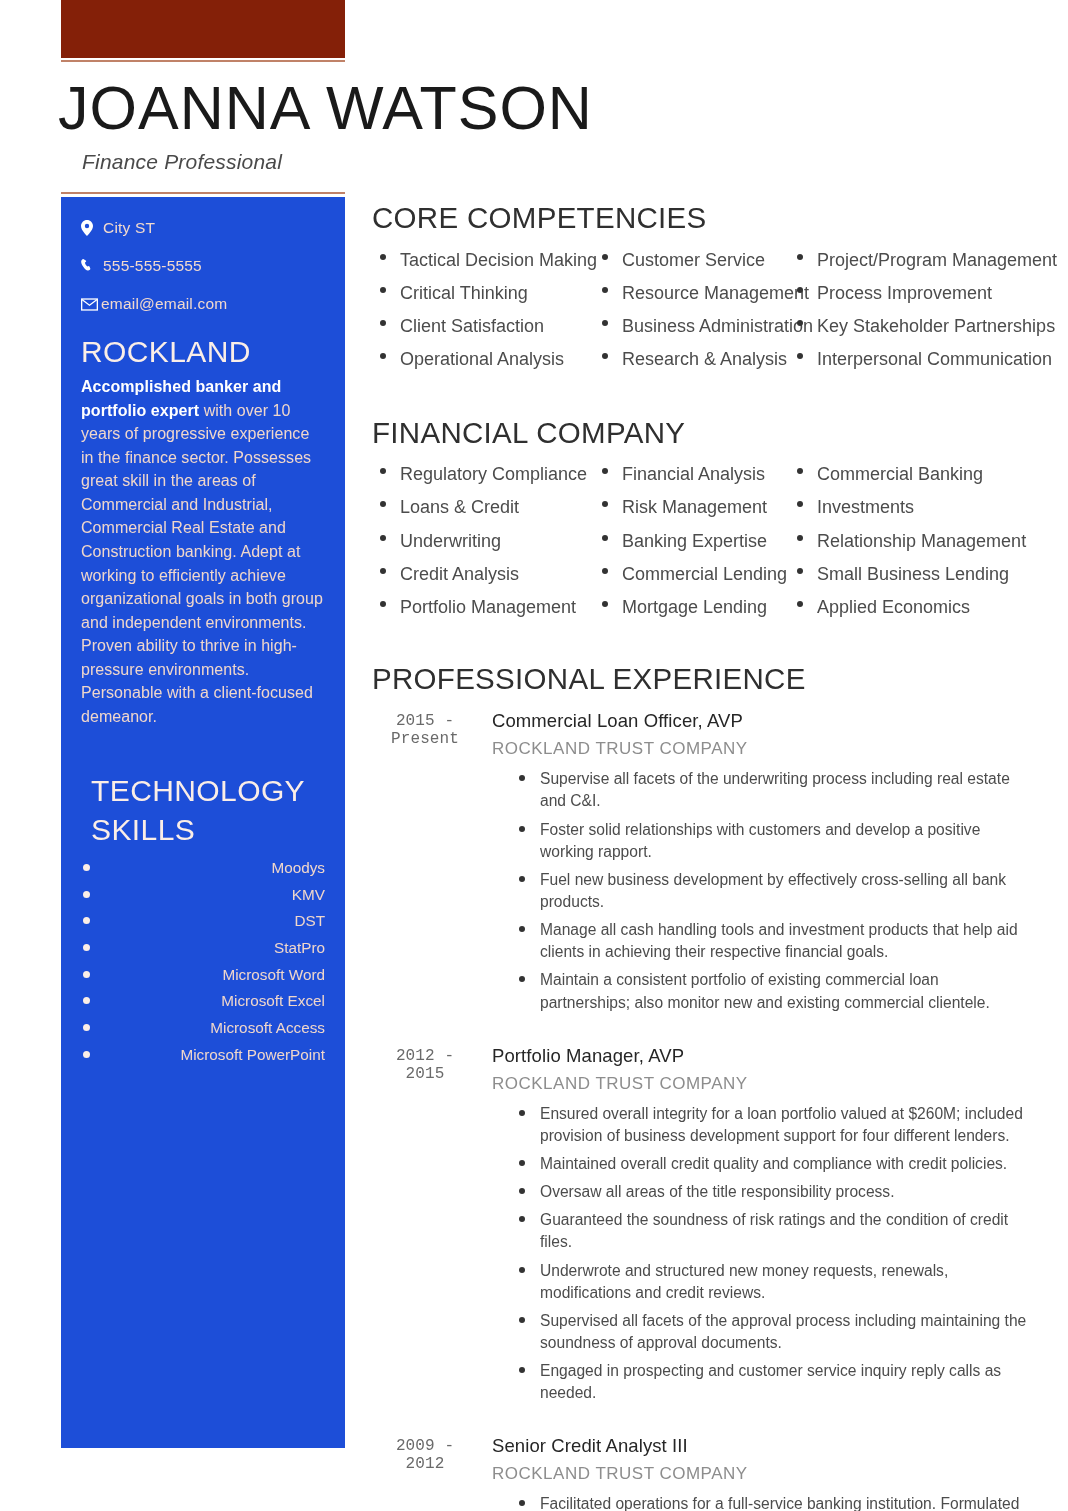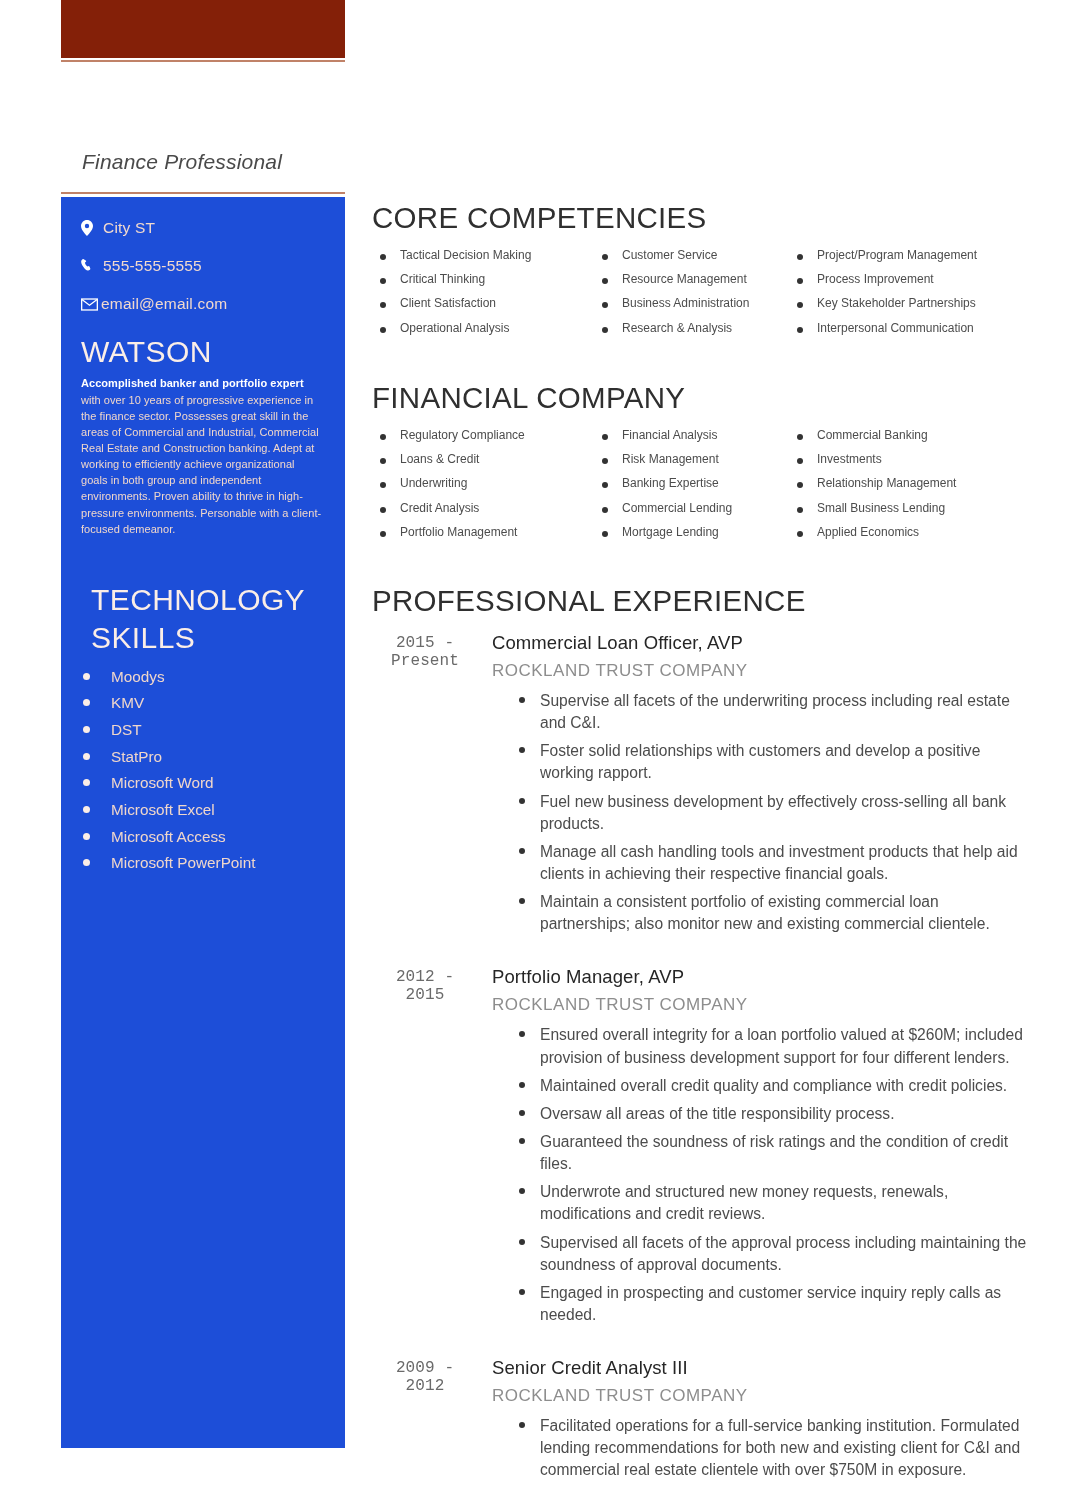--- a/index.html
+++ b/index.html
@@ -48,49 +48,49 @@
   .contact-row .ci { width:22px; display:flex; align-items:center; color:#ffffff; }
   .contact-row.email .ci { width:20px; }
   .ci svg { display:block; }
 
   .side-h {
     font-size:30px; font-weight:300; letter-spacing:.4px;
     color:#fbeee7; line-height:1.28; padding:0 20px; margin-top:16px;
   }
   .summary-body {
     padding:4px 22px 0 20px;
-    font-size:11px; line-height:1.47; color:#f0d7cb; letter-spacing:.05px;
+    font-size:16px; line-height:1.47; color:#f0d7cb; letter-spacing:.05px;
   }
   .summary-body b { font-weight:700; color:#ffffff; }
 
   .tech-h { margin-top:44px;padding-left:30px; }
   .side-list { list-style:none; padding:6px 20px 0 22px; margin-top:2px; }
   .side-list li {
     position:relative; padding-left:28px; font-size:15.3px;
-    line-height:1.45; color:#f0d7cb; margin-bottom:4.5px;
+    line-height:1.45; color:#f0d7cb; margin-bottom:4.5px;text-align:right;
   }
   .side-list li::before {
     content:""; position:absolute; left:0px; top:7px;
     width:7px; height:7px; border-radius:50%; background:#fbeee7;
   }
 
   
   .main { position:absolute; left:372px; top:0; width:660px; }
   .sec-h {
     font-size:29.5px; font-weight:300; letter-spacing:.3px;
     color:#2f2f2f; line-height:1;
   }
   .skills-grid { display:flex; margin-top:14px; }
   .skills-col { flex:0 0 auto; }
   .skills-col.c1 { width:222px; }
   .skills-col.c2 { width:195px; }
   .skills-col.c3 { width:243px; }
   .skills-col ul { list-style:none; }
   .skills-col li {
-    position:relative; padding-left:28px; font-size:12px;
+    position:relative; padding-left:28px; font-size:18px;
     line-height:1.45; color:#4c4c4c; margin-bottom:7px; white-space:nowrap;
   }
   .skills-col li::before {
     content:""; position:absolute; left:8px; top:7px;
     width:6px; height:6px; border-radius:50%; background:#333333;
   }
 
   .exp-job { display:flex; }
   .exp-date {
     width:106px; flex:0 0 106px; text-align:center;
@@ -112,20 +112,21 @@
   }
 </style>
 </head>
 <body>
 
 <div class="page">
 
   <div class="top-bar"></div>
   <div class="top-bar-rule"></div>
 
+  <div class="name">JOANNA WATSON</div>
   <div class="subtitle">Finance Professional</div>
   <div class="side-top-rule"></div>
 
   <aside class="sidebar">
 
     <div class="contact">
       <div class="contact-row">
         <span class="ci">
           <svg width="12" height="16" viewBox="0 0 12 16">
               <path fill="#ffffff" d="M6 0C2.7 0 0 2.7 0 6c0 4.3 6 10 6 10s6-5.7 6-10c0-3.3-2.7-6-6-6zm0 8.2A2.2 2.2 0 1 1 6 3.8a2.2 2.2 0 0 1 0 4.4z"></path>
@@ -145,21 +146,21 @@
         <span class="ci">
           <svg width="17" height="13" viewBox="0 0 18 13">
               <rect x="0.7" y="0.7" width="16.6" height="11.6" fill="none" stroke="#ffffff" stroke-width="1.4"></rect>
               <path d="M1 1.2L9 7.2L17 1.2" fill="none" stroke="#ffffff" stroke-width="1.4"></path>
             </svg>
         </span>
         <span>email@email.com</span>
       </div>
     </div>
 
-    <div class="side-h">WATSON</div>
+    <div class="side-h">ROCKLAND</div>
     <div class="summary-body"><b>Accomplished banker and portfolio expert</b><span> with over 10 years of progressive experience in the finance sector. Possesses great skill in the areas of Commercial and Industrial, Commercial Real Estate and Construction banking. Adept at working to efficiently achieve organizational goals in both group and independent environments. Proven ability to thrive in high-pressure environments. Personable with a client-focused demeanor.</span></div>
 
     <div class="side-h tech-h">TECHNOLOGY SKILLS</div>
     <ul class="side-list">
       <li>Moodys</li>
       <li>KMV</li>
       <li>DST</li>
       <li>StatPro</li>
       <li>Microsoft Word</li>
       <li>Microsoft Excel</li>

